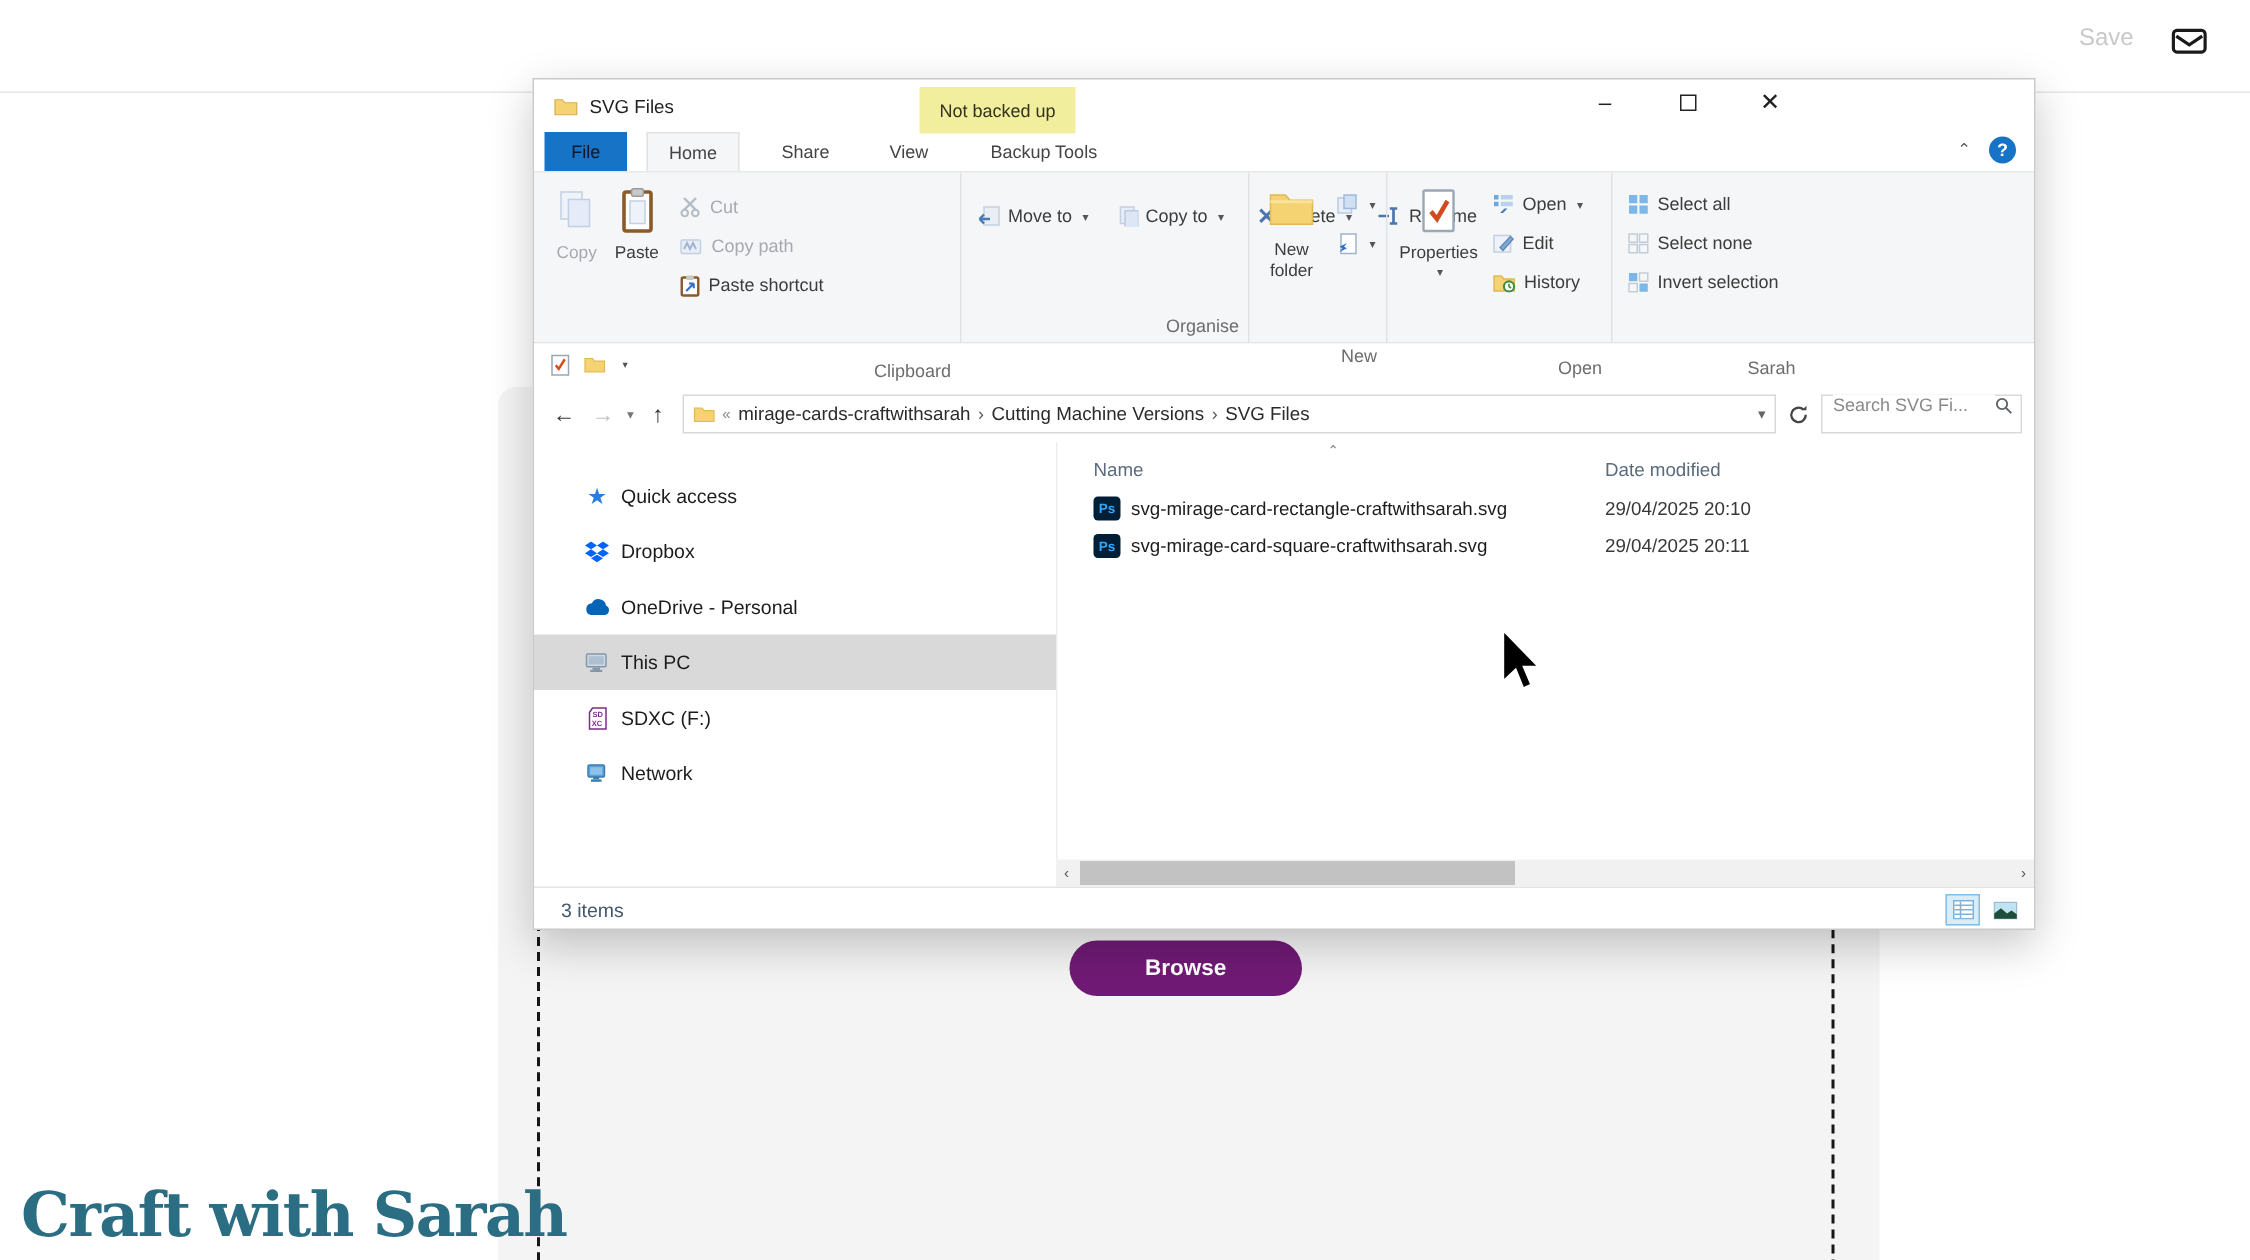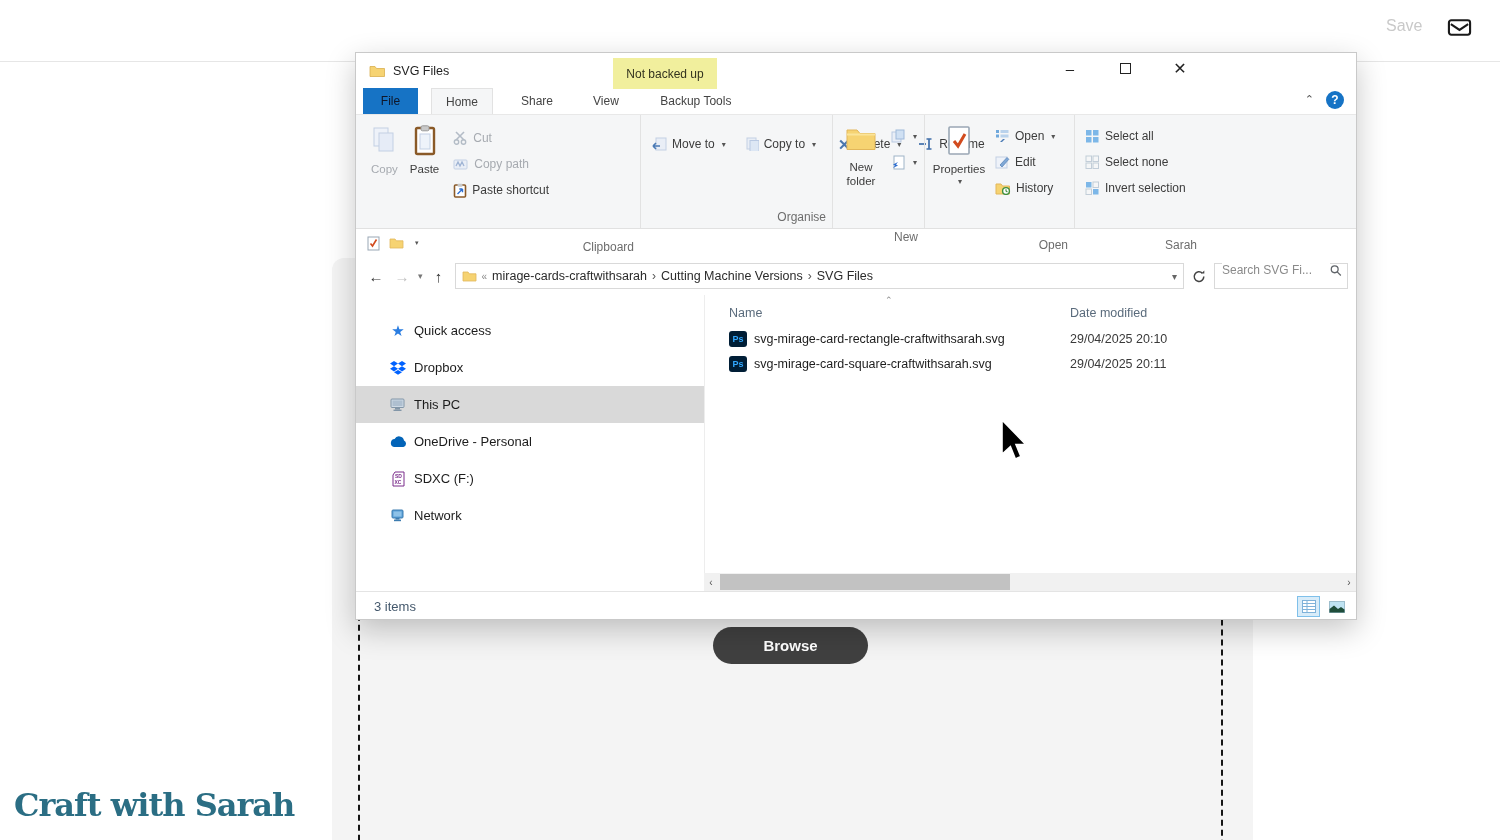--- a/index.html
+++ b/index.html
@@ -11,25 +11,25 @@
                  background:#fff; border-bottom:1px solid #e6e6e6; z-index:1; }
   .hdr-save { position:absolute; left:1386px; top:17px; font-size:16px; color:#c9c9c9; }
   .hdr-mail { position:absolute; left:1447px; top:15px; width:25px; height:24px; }
   .hdr-my   { position:absolute; left:1540px; top:17px; font-size:16px; color:#1a1a1a; font-weight:500; }
 
   .upload-card { position:absolute; left:332px; top:258px; width:921px; height:620px;
                  background:#f4f4f4; border-radius:12px; z-index:2; }
   .dropzone { position:absolute; left:26px; top:27px; right:30px; height:800px;
               border:2px dashed #161616; border-radius:12px; }
   .browse-btn { position:absolute; left:381px; top:369px; width:155px; height:37px;
-                background:#404040; border:none; border-radius:19px; color:#fff;
+                background:#701a75; border:none; border-radius:19px; color:#fff;
                 font-size:15px; font-weight:700; font-family:"Liberation Sans",sans-serif; cursor:pointer; }
 
   .site-logo { position:absolute; left:14px; top:786px; font-family:"DejaVu Serif",serif;
-               font-weight:700; font-size:32px; color:#2b6e84; letter-spacing:-1px; z-index:3; }
+               font-weight:700; font-size:41px; color:#2b6e84; letter-spacing:-1px; z-index:3; }
 
   
   .win { position:absolute; left:355px; top:52px; width:1002px; height:568px; background:#fff;
          border:1px solid #c9c9c9; box-shadow:0 10px 28px rgba(0,0,0,.22); z-index:5;
          font-size:12px; color:#333; }
 
   .titlebar { position:relative; height:35px; display:flex; align-items:center; padding-left:13px; }
   .title-text { margin-left:7px; font-size:12.5px; color:#1f1f1f; }
   .cap-btn { position:absolute; top:0; width:34px; height:30px; display:flex; align-items:center;
              justify-content:center; font-size:15px; color:#222; cursor:pointer; }
@@ -417,38 +417,38 @@
         <span>Quick access</span>
       </div>
       <div class="side-item">
         <span class="side-ico">
           <svg width="16" height="14" viewBox="0 0 16 14">
             <path d="M4 0 L8 2.6 L4 5.2 L0 2.6 Z M12 0 L16 2.6 L12 5.2 L8 2.6 Z M4 5.2 L8 7.8 L4 10.4 L0 7.8 Z M12 5.2 L16 7.8 L12 10.4 L8 7.8 Z M4 11.2 L8 13.8 L12 11.2 L8 8.9 Z" fill="#0062ff"></path>
           </svg>
         </span>
         <span>Dropbox</span>
       </div>
+      <div class="side-item">
+        <span class="side-ico">
+          <svg width="18" height="12" viewBox="0 0 18 12">
+            <path d="M5 11 a4 4 0 0 1 .6-7.9 A5 5 0 0 1 15 4.6 a3.4 3.4 0 0 1 -.6 6.4z" fill="#0364b8"></path>
+          </svg>
+        </span>
+        <span>OneDrive - Personal</span>
+      </div>
       <div class="side-item selected">
         <span class="side-ico">
           <svg width="17" height="14" viewBox="0 0 17 14">
             <rect x="1" y="1" width="13" height="8.5" rx="1" fill="#cdd9e5" stroke="#8296a8"></rect>
             <rect x="2.5" y="2.5" width="10" height="5.5" fill="#aebfd0"></rect>
             <rect x="5" y="10" width="5" height="1.6" fill="#8296a8"></rect>
             <rect x="3.5" y="11.6" width="8" height="1.4" fill="#8296a8"></rect>
           </svg>
         </span>
         <span>This PC</span>
-      </div>
-      <div class="side-item">
-        <span class="side-ico">
-          <svg width="18" height="12" viewBox="0 0 18 12">
-            <path d="M5 11 a4 4 0 0 1 .6-7.9 A5 5 0 0 1 15 4.6 a3.4 3.4 0 0 1 -.6 6.4z" fill="#0364b8"></path>
-          </svg>
-        </span>
-        <span>OneDrive - Personal</span>
       </div>
       <div class="side-item">
         <span class="side-ico">
           <svg width="13" height="16" viewBox="0 0 13 16">
             <path d="M3 1 h9 v14 h-11 v-11 z" fill="#fff" stroke="#7b2d8b"></path>
             <text x="3" y="7" font-size="5" font-weight="bold" fill="#7b2d8b" font-family="Liberation Sans,sans-serif">SD</text>
             <text x="2.5" y="13" font-size="5" font-weight="bold" fill="#7b2d8b" font-family="Liberation Sans,sans-serif">XC</text>
           </svg>
         </span>
         <span>SDXC (F:)</span>

